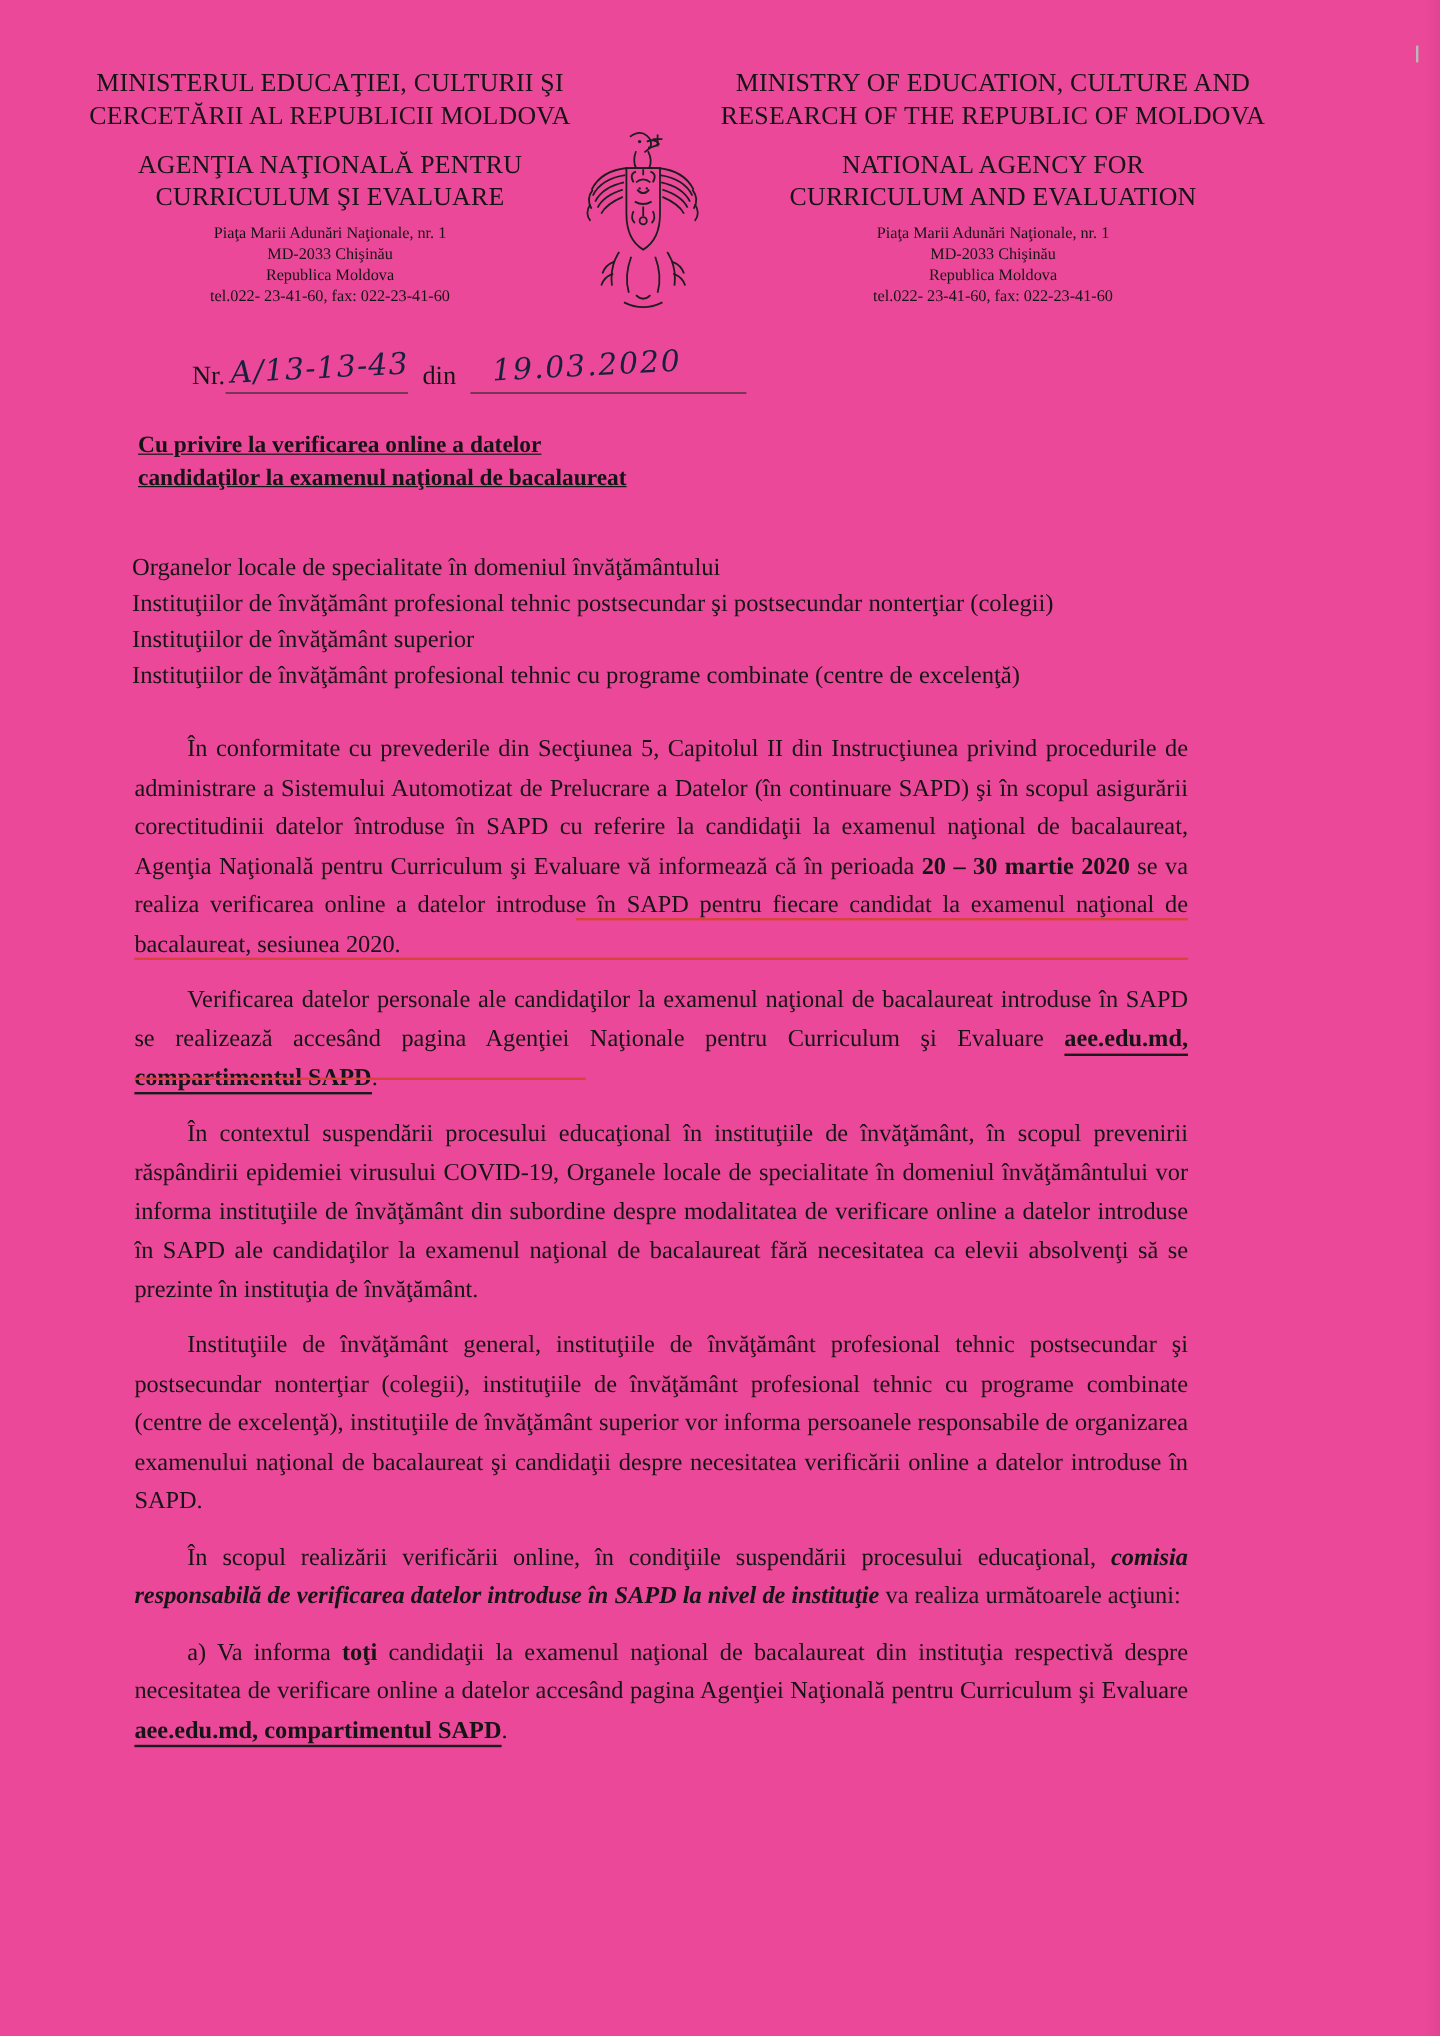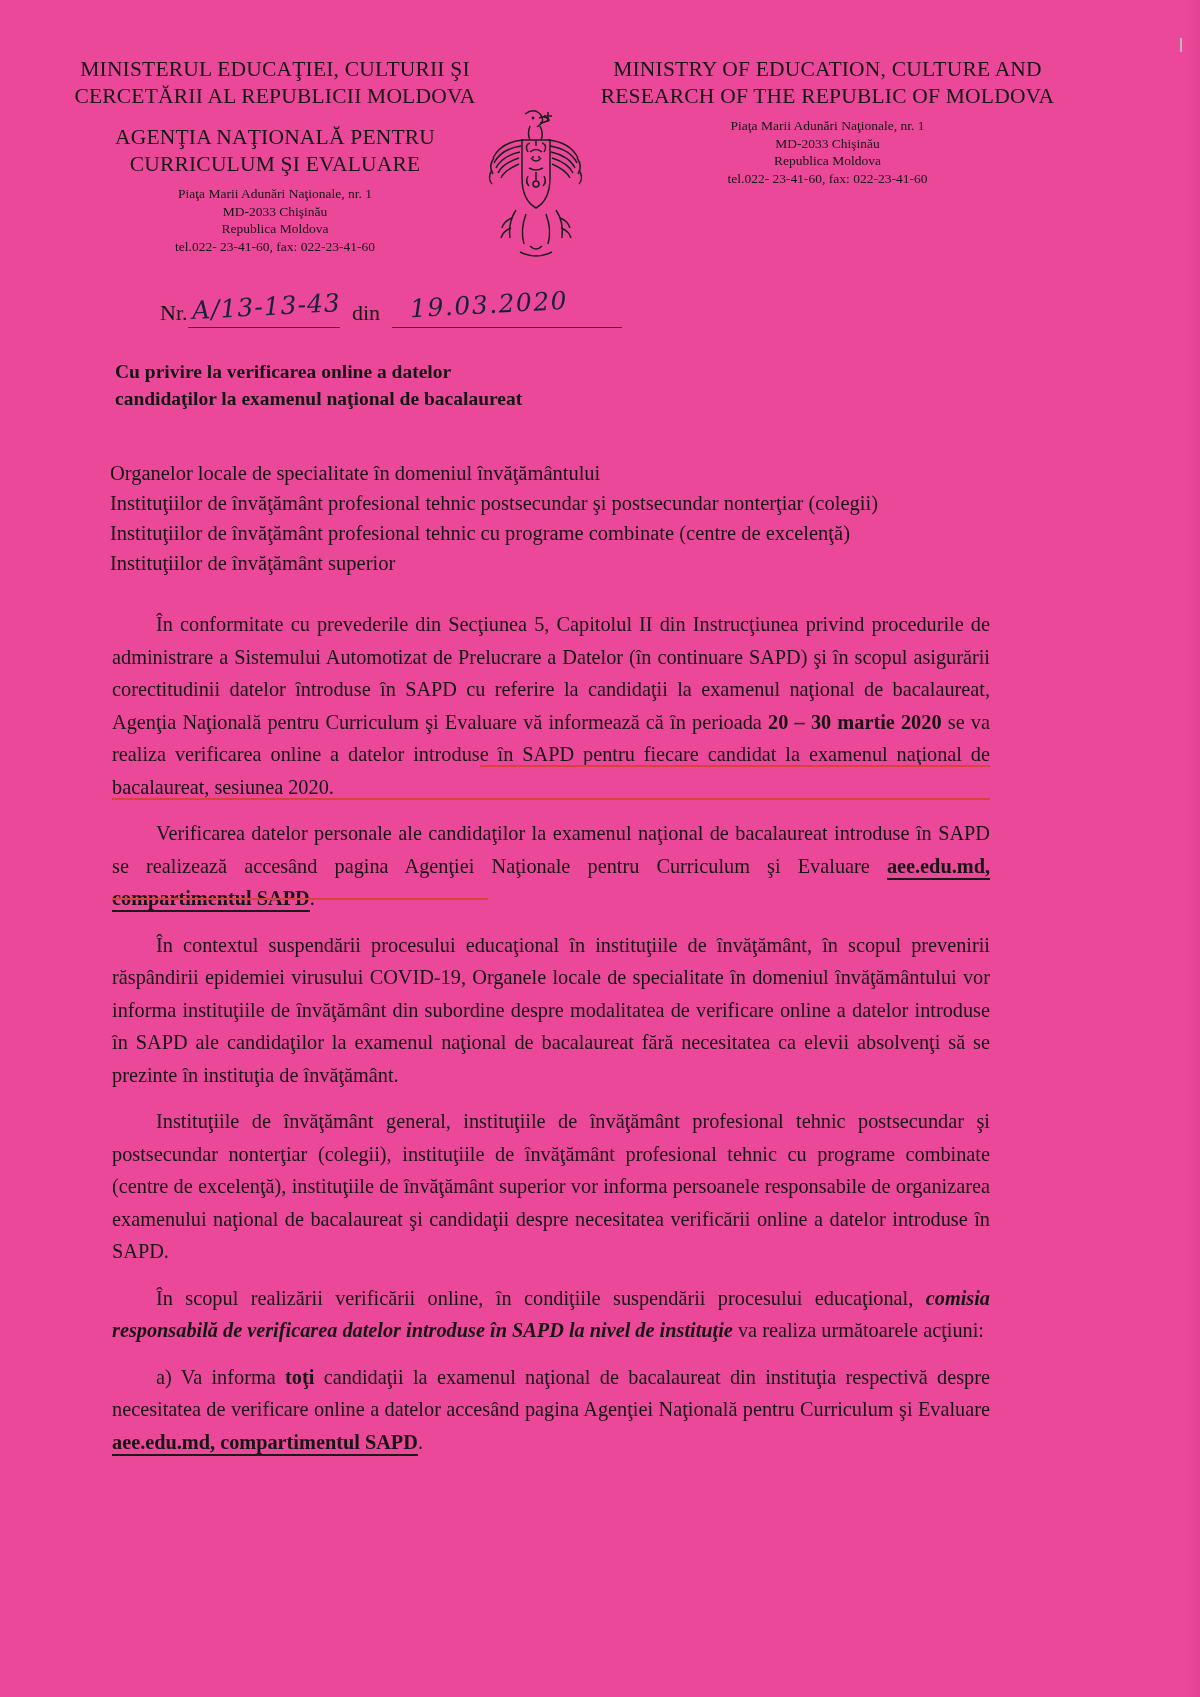--- a/index.html
+++ b/index.html
@@ -111,20 +111,21 @@
   
   .subject {
     position: absolute;
     left: 115px;
     top: 358px;
     width: 620px;
     font-size: 19.5px;
     font-weight: bold;
     line-height: 27px;
     white-space: pre-line;
+    text-decoration: underline;
   }
 
   
   .addressees {
     position: absolute;
     left: 110px;
     top: 458px;
     width: 880px;
     font-size: 20.5px;
     line-height: 30px;
@@ -180,20 +181,22 @@
 CURRICULUM ŞI EVALUARE</div>
       <div class="addr">Piaţa Marii Adunări Naţionale, nr. 1
 MD-2033  Chişinău
 Republica Moldova
 tel.022- 23-41-60, fax: 022-23-41-60</div>
     </div>
 
     <div class="hdr-col hdr-right">
       <div class="org-line1">MINISTRY OF EDUCATION, CULTURE AND
 RESEARCH OF THE REPUBLIC OF MOLDOVA</div>
+      <div class="org-line2">NATIONAL AGENCY FOR
+CURRICULUM AND EVALUATION</div>
       <div class="addr">Piaţa Marii Adunări Naţionale, nr. 1
 MD-2033  Chişinău
 Republica Moldova
 tel.022- 23-41-60, fax: 022-23-41-60</div>
     </div>
 
     <div class="coat">
       <svg viewBox="0 0 118 160" width="118" height="160" fill="none" stroke="#1d1d1d" stroke-width="1.5">
 
         <path d="M47 8 q8 -6 14 -1 q5 4 3 10 l-5 4"></path>
@@ -259,22 +262,22 @@
     <span class="hw hw-din">19.03.2020</span>
     <span class="rule rule-2"></span>
   </div>
 
   <div class="subject">Cu privire la verificarea online a datelor
 candidaţilor la examenul naţional de bacalaureat</div>
 
   <div class="addressees">
     <div>Organelor locale de specialitate în domeniul învăţământului</div>
     <div>Instituţiilor de învăţământ profesional tehnic postsecundar şi postsecundar nonterţiar (colegii)</div>
+    <div>Instituţiilor de învăţământ superior</div>
     <div>Instituţiilor de învăţământ profesional tehnic cu programe combinate (centre de excelenţă)</div>
-    <div>Instituţiilor de învăţământ superior</div>
   </div>
 
   <div class="body">
 
     <p><span>În conformitate cu prevederile din Secţiunea 5, Capitolul II din Instrucţiunea privind procedurile de administrare a Sistemului Automotizat de Prelucrare a Datelor (în continuare SAPD) şi în scopul asigurării corectitudinii datelor întroduse în SAPD cu referire la candidaţii la examenul naţional de bacalaureat, Agenţia Naţională pentru Curriculum şi Evaluare vă informează că în perioada </span><b>20 – 30 martie 2020</b><span> se va realiza verificarea online a datelor introduse în SAPD pentru fiecare candidat la examenul naţional de bacalaureat, sesiunea 2020.</span></p>
 
     <p><span>Verificarea datelor personale ale candidaţilor la examenul naţional de bacalaureat introduse în SAPD se realizează accesând pagina Agenţiei Naţionale pentru Curriculum şi Evaluare </span><span class="u-black">aee.edu.md, compartimentul SAPD</span><span>.</span></p>
 
     <p>În contextul suspendării procesului educaţional în instituţiile de învăţământ, în scopul prevenirii răspândirii epidemiei virusului COVID-19, Organele locale de specialitate în domeniul învăţământului vor informa instituţiile de învăţământ din subordine despre modalitatea de verificare online a datelor introduse în SAPD ale candidaţilor la examenul naţional de bacalaureat fără necesitatea ca elevii absolvenţi să se prezinte în instituţia de învăţământ.</p>
 

